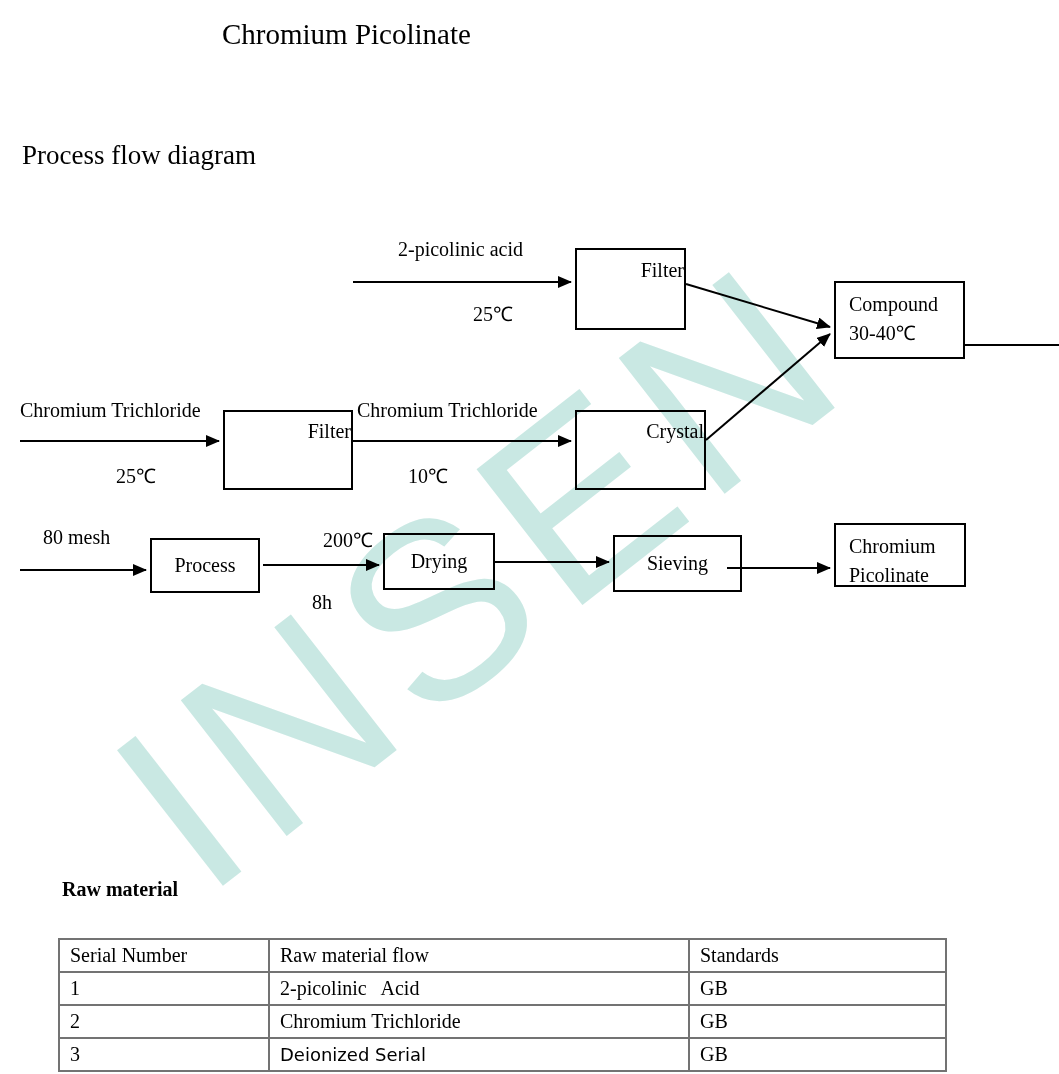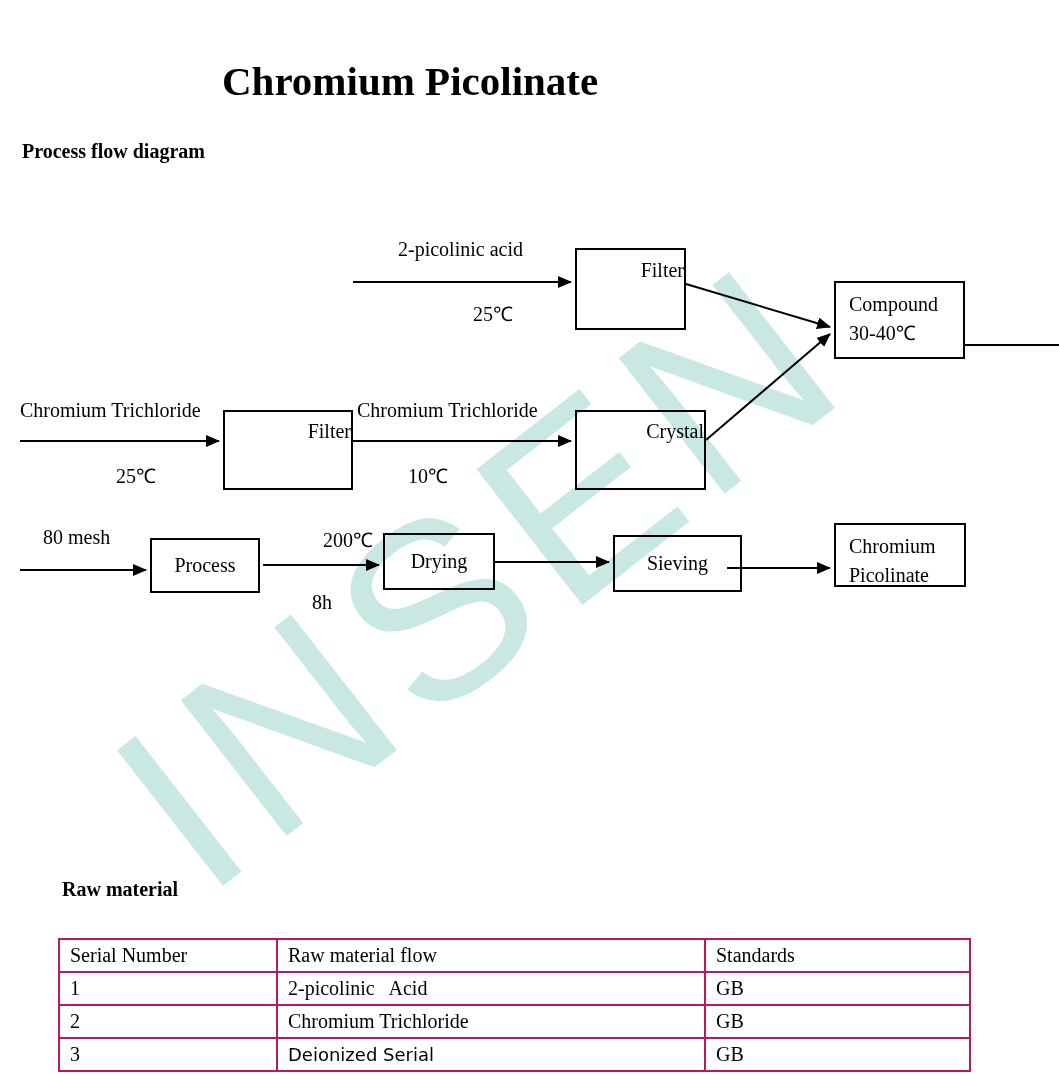--- a/index.html
+++ b/index.html
@@ -21,25 +21,25 @@
     font-weight:400;
     letter-spacing:14px;
     color:#c9e8e3;
     white-space:nowrap;
     z-index:0;
     user-select:none;
   }
   
   .title {
     position:absolute; left:222px; top:18px;
-    font-size:41px; font-weight:bold; z-index:2; white-space:nowrap;margin-top:39px;
+    font-size:29px; font-weight:normal; z-index:2; white-space:nowrap;
   }
   .h-flow {
     position:absolute; left:22px; top:140px;
-    font-size:20px; font-weight:bold; z-index:2;
+    font-size:27px; font-weight:normal; z-index:2;
   }
   .h-raw {
     position:absolute; left:22px; top:878px;
     font-size:20px; font-weight:bold; z-index:2;margin-left:40px;
   }
   
   .box {
     position:absolute;
     border:2px solid #000;
     background:transparent;
@@ -57,23 +57,23 @@
   }
   .arrows { position:absolute; left:0; top:0; z-index:1; pointer-events:none; }
   
   table.raw {
     position:absolute; left:58px; top:938px;
     border-collapse:collapse; table-layout:fixed;
     width:827px; z-index:2;
     font-size:20px;
   }
   table.raw td {
-    border:2px solid #be185d;
+    border:2px solid #737373;
     height:31px;
-    padding:0 16px 0 10px;
+    padding:0 8px 0 10px;
     white-space:pre;
     overflow:hidden;
   }
   .col1 { width:190px; } .col2 { width:400px; } .col3 { width:237px;margin-top:27px; }
   td.alt-font { font-family:"DejaVu Sans", sans-serif; font-size:18px; }
 </style>
 </head>
 <body>
 
 <div class="page">

